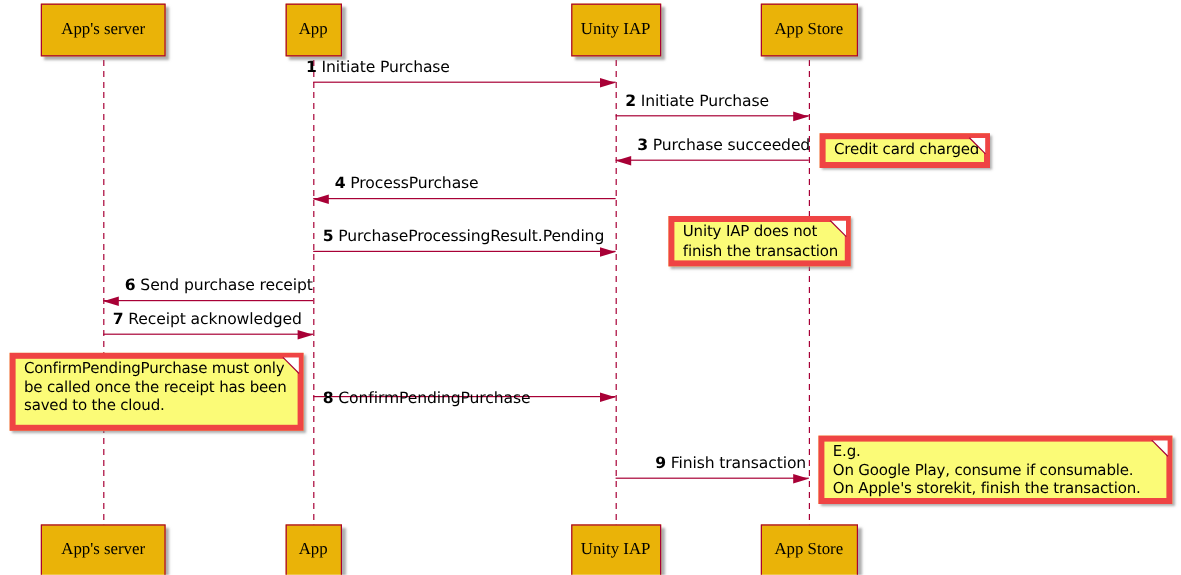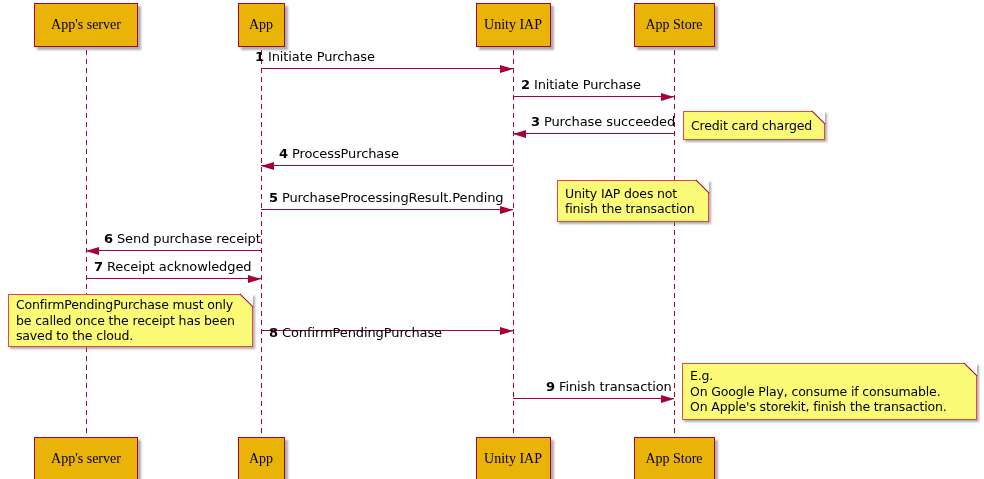--- a/index.html
+++ b/index.html
@@ -20,24 +20,24 @@
   }
   .msg-group { position:absolute; left:0; top:0; }
   .msg-line { position:absolute; height:1px; background:#A80036; }
   .arrow { position:absolute; width:0; height:0; border-top:4px solid transparent; border-bottom:4px solid transparent; }
   .arrow.right { border-left:13px solid #A80036; }
   .arrow.left  { border-right:13px solid #A80036; }
   .msg-label { position:absolute; font-size:13px; line-height:15px; white-space:nowrap; letter-spacing:-0.1px; }
   .msg-label b { margin-right:4px; }
   .note {
     position:absolute; box-sizing:border-box;
-    background:#FBFB77; border:1px solid #ef4444;
+    background:#FBFB77; border:5px solid #ef4444;
     box-shadow:2px 2px 2px rgba(130,130,130,.65);
     font-size:12.5px; line-height:15.5px; letter-spacing:-0.15px;
-    display:flex; flex-direction:column; justify-content:center;
+    display:flex; flex-direction:column; 
     padding:0 7px;
   }
   .note-line { white-space:nowrap; }
   .fold-cut {
     position:absolute; top:-1px; right:-1px; width:0; height:0;
     border-style:solid; border-width:0 13px 13px 0;
     border-color:transparent #ffffff transparent transparent;
   }
   .fold-line {
     position:absolute; top:5px; right:-4px; width:19px; height:1px;
@@ -101,21 +101,21 @@
       <div class="fold-cut"></div>
       <div class="fold-line"></div>
       <div class="note-line">Credit card charged</div>
     </div>
     <div class="note" style="left: 521px; top: 180px; width: 152px; height: 42px; margin-left: 36px;">
       <div class="fold-cut"></div>
       <div class="fold-line"></div>
       <div class="note-line">Unity IAP does not</div>
       <div class="note-line">finish the transaction</div>
     </div>
-    <div class="note" style="left: 8px; top: 294px; width: 245px; height: 53px;">
+    <div class="note" style="left: 8px; top: 294px; width: 245px; height: 65px;">
       <div class="fold-cut"></div>
       <div class="fold-line"></div>
       <div class="note-line">ConfirmPendingPurchase must only</div>
       <div class="note-line">be called once the receipt has been</div>
       <div class="note-line">saved to the cloud.</div>
     </div>
     <div class="note" style="left: 682px; top: 363px; width: 295px; height: 57px;">
       <div class="fold-cut"></div>
       <div class="fold-line"></div>
       <div class="note-line">E.g.</div>

